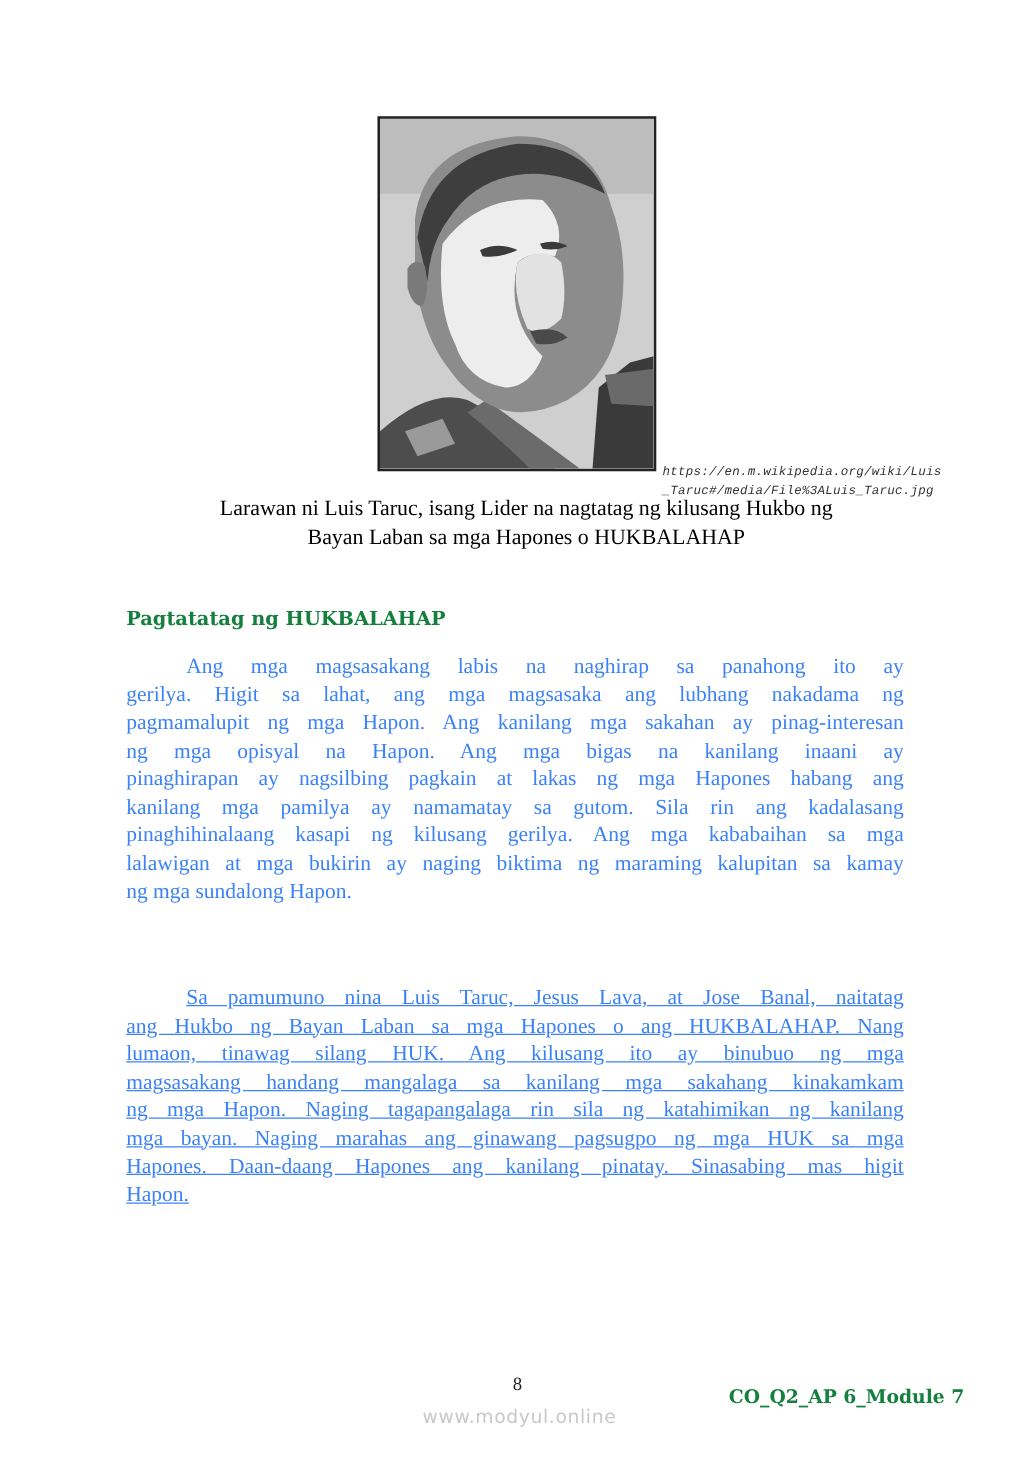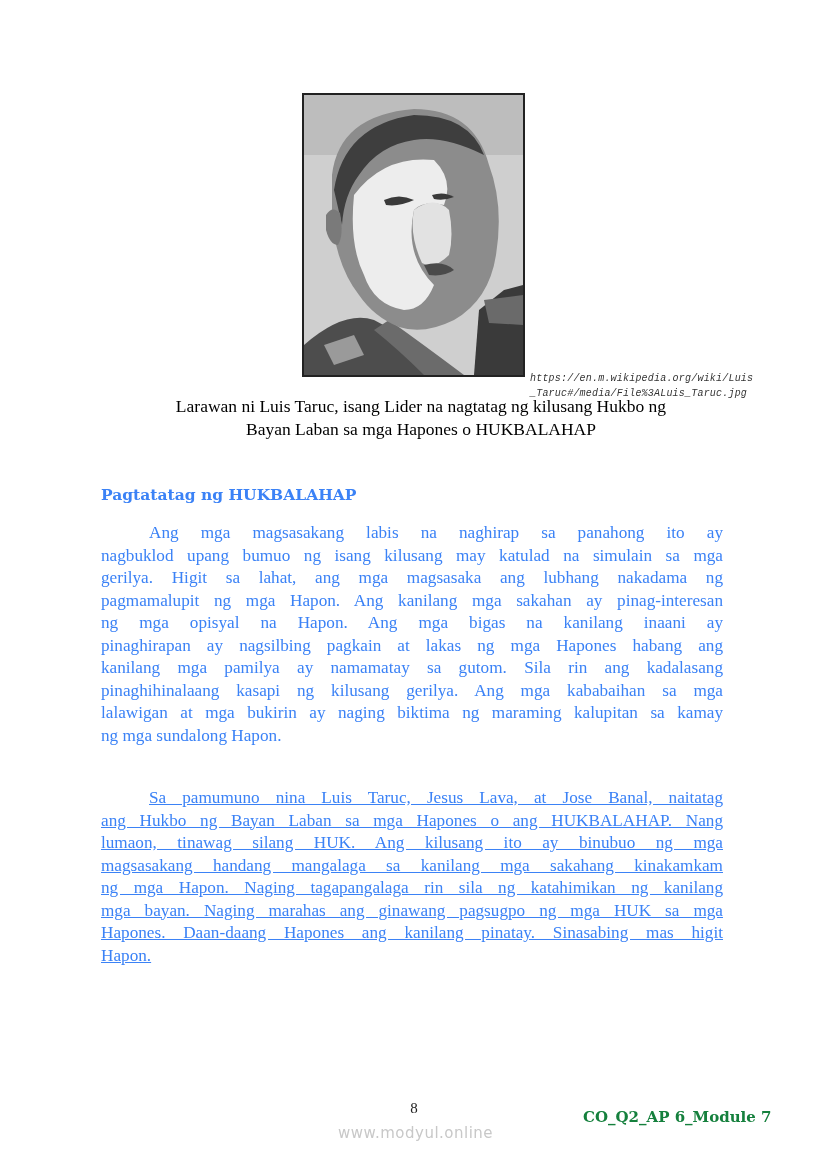--- a/index.html
+++ b/index.html
@@ -7,21 +7,21 @@
            font-family: "DejaVu Serif", "Liberation Serif", serif; color: #1a1a1a; }
     .photo { position: absolute; left: 302px; top: 93px; width: 219px; height: 280px;
              border: 2px solid #222; overflow: hidden; background: #d9d9d9; }
     .photo svg { display: block; }
     .credit { position: absolute; left: 530px; top: 344px; width: 260px;
               font-family: Liberation Mono, monospace; font-style: italic;
               font-size: 10px; line-height: 14.5px; color: #333; letter-spacing: 0.2px; margin-top: 28px; }
     .caption { position: absolute; left: 108px; top: 395px; width: 626px; text-align: center;
                font-family: Liberation Serif, serif; font-size: 17.5px; line-height: 22.5px; color: #000000; }
     .heading { position: absolute; left: 101px; top: 485px; font-family: "DejaVu Serif", serif;
-               font-weight: bold; font-size: 15.5px; color: #3b82f6; }
+               font-weight: bold; font-size: 15.5px; color: #15803d; }
     .para { position: absolute; left: 101px; width: 622px; text-align: justify; text-align-last: left;
             font-family: "Liberation Serif", "DejaVu Serif", serif; font-size: 17.2px; line-height: 22.5px; color: #3b82f6; }
     .para .line { display: block; text-align: justify; text-align-last: justify; white-space: nowrap; }
     .para .line.last { text-align-last: left; }
     .para .line.indent { padding-left: 48px; }
     .p1 { top: 522px; }
     .p2 { top: 787px; text-decoration: underline; }
     .page-num { position: absolute; left: 404px; top: 1100px; width: 20px; text-align: center;
                 font-family: "Liberation Serif", serif; font-size: 15px; color: #222; }
     .module-code { position: absolute; left: 583px; top: 1108px; font-family: "DejaVu Serif", serif;
@@ -59,21 +59,20 @@
 
 <div class="caption">
   <div>Larawan ni Luis Taruc, isang Lider na nagtatag ng kilusang Hukbo ng</div>
   <div>Bayan Laban sa mga Hapones o HUKBALAHAP</div>
 </div>
 
 <div class="heading">Pagtatatag ng HUKBALAHAP</div>
 
 <div class="para p1">
   <span class="line indent">Ang mga magsasakang labis na naghirap sa panahong ito ay</span>
-  <span class="line">nagbuklod upang bumuo ng isang kilusang may katulad na simulain sa mga</span>
   <span class="line">gerilya. Higit sa lahat, ang mga magsasaka ang lubhang nakadama ng</span>
   <span class="line">pagmamalupit ng mga Hapon. Ang kanilang mga sakahan ay pinag-interesan</span>
   <span class="line">ng mga opisyal na Hapon. Ang mga bigas na kanilang inaani ay</span>
   <span class="line">pinaghirapan ay nagsilbing pagkain at lakas ng mga Hapones habang ang</span>
   <span class="line">kanilang mga pamilya ay namamatay sa gutom.  Sila rin ang kadalasang</span>
   <span class="line">pinaghihinalaang kasapi ng kilusang gerilya. Ang mga kababaihan sa mga</span>
   <span class="line">lalawigan at mga bukirin ay naging biktima ng maraming kalupitan sa kamay</span>
   <span class="line last">ng mga sundalong Hapon.</span>
 </div>
 

